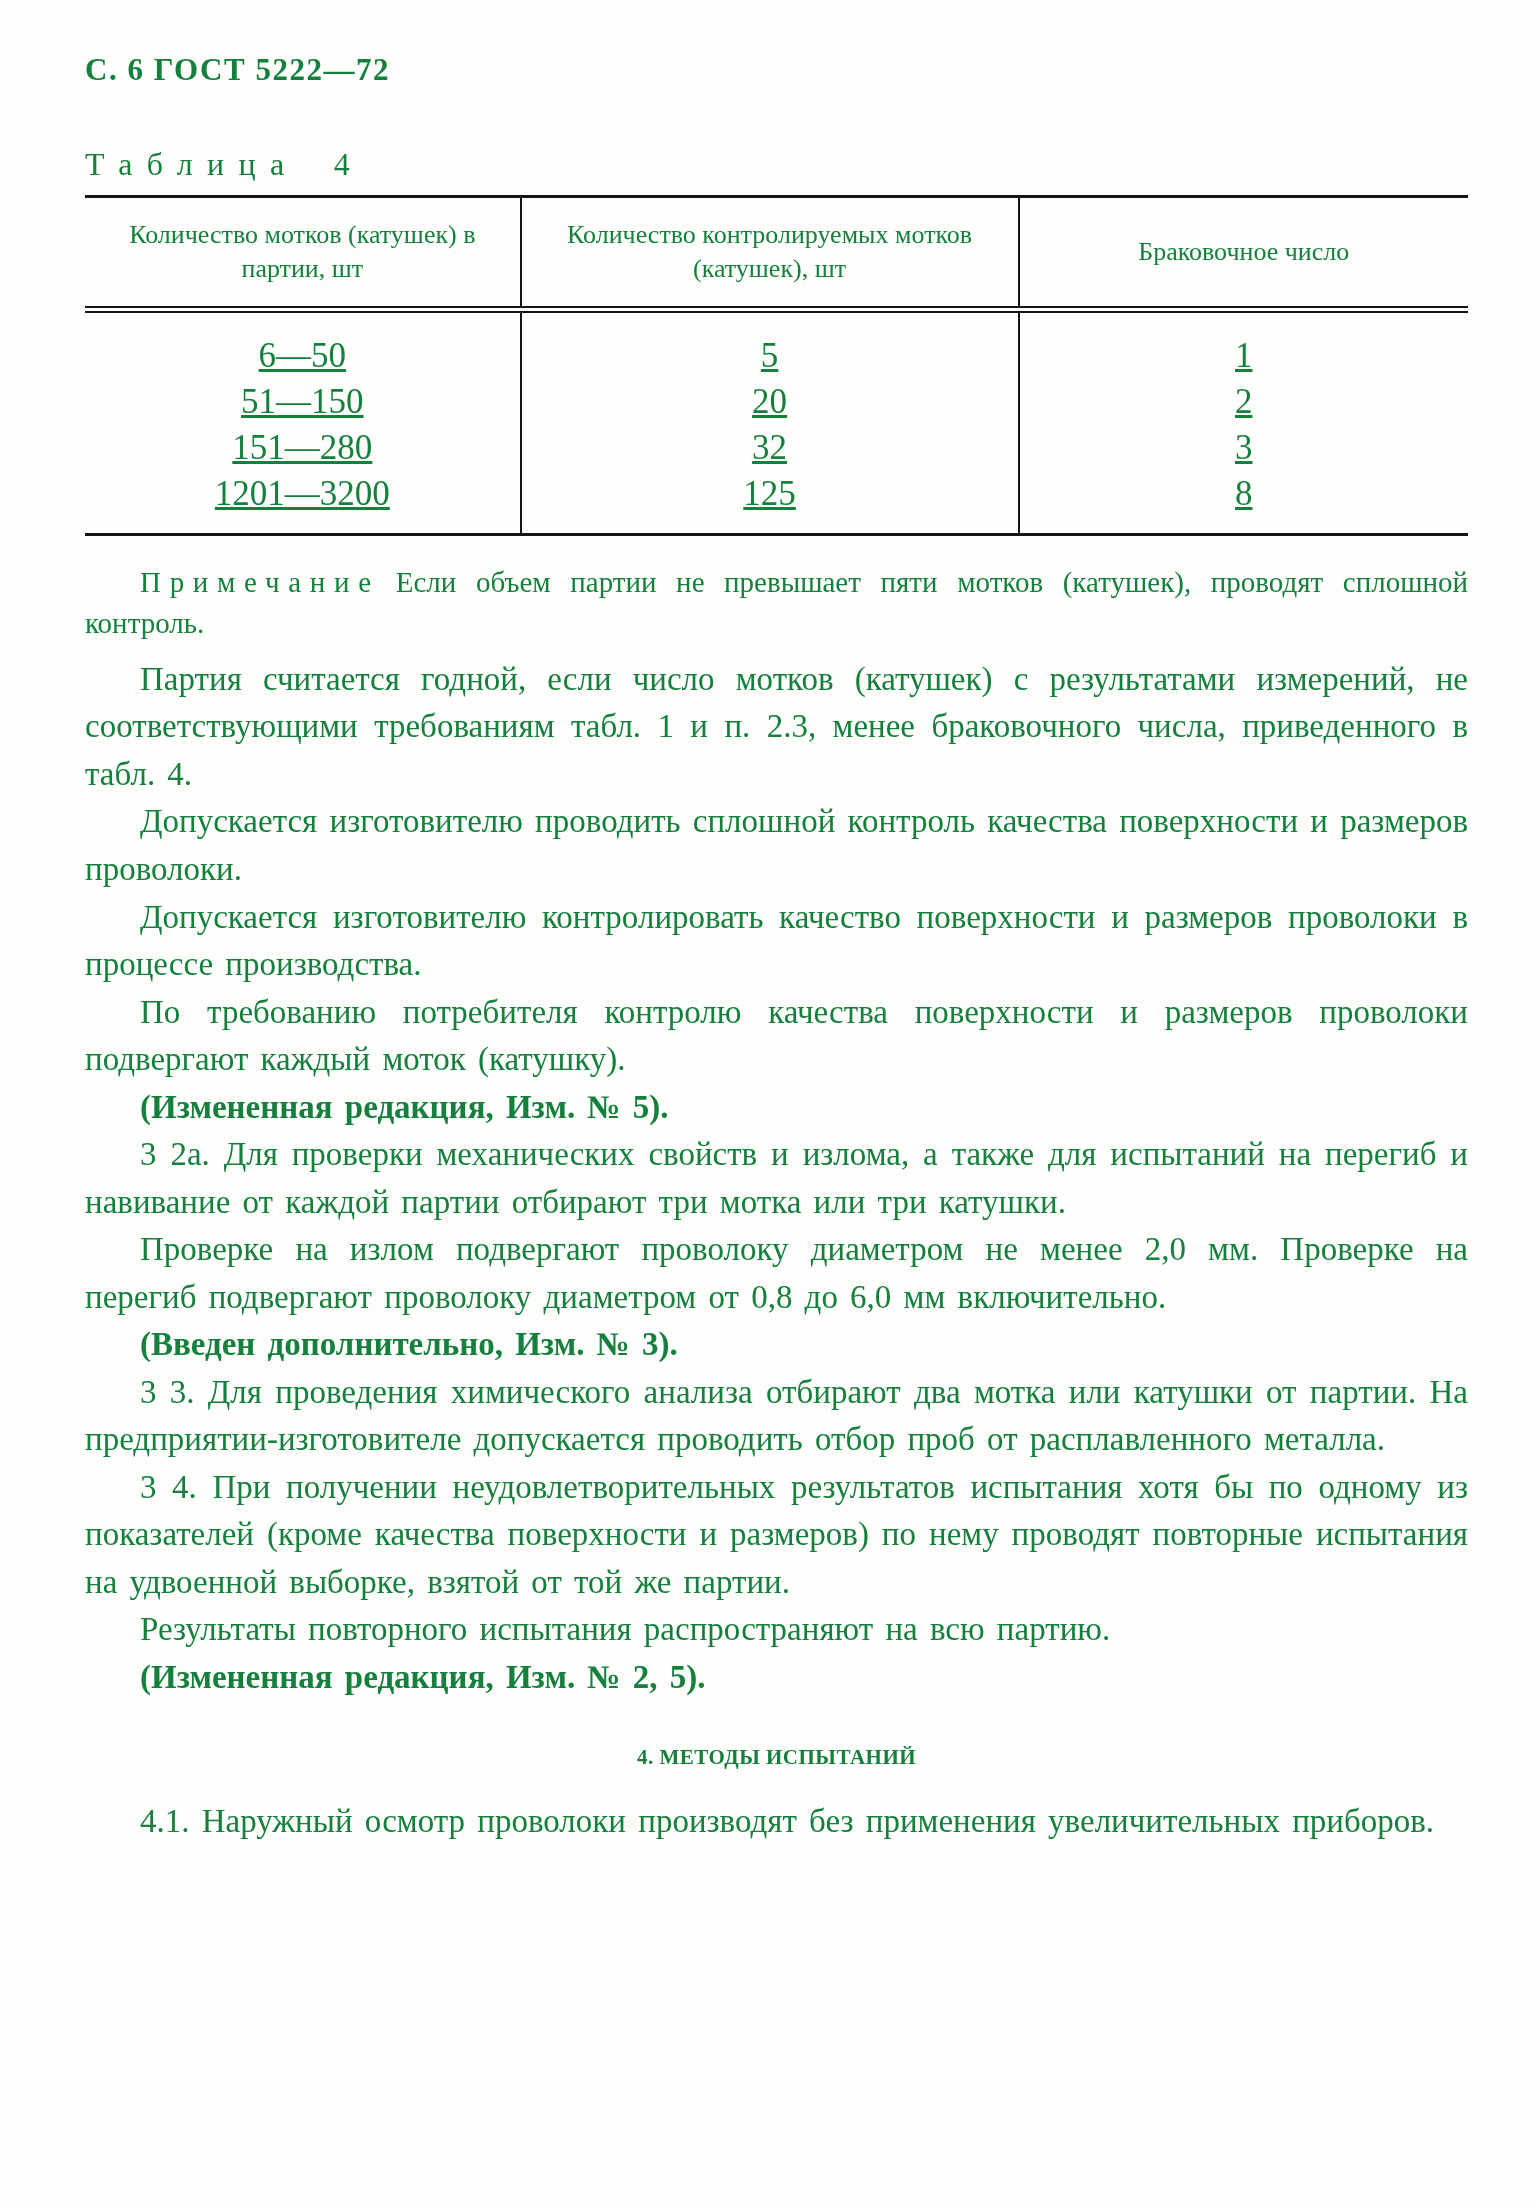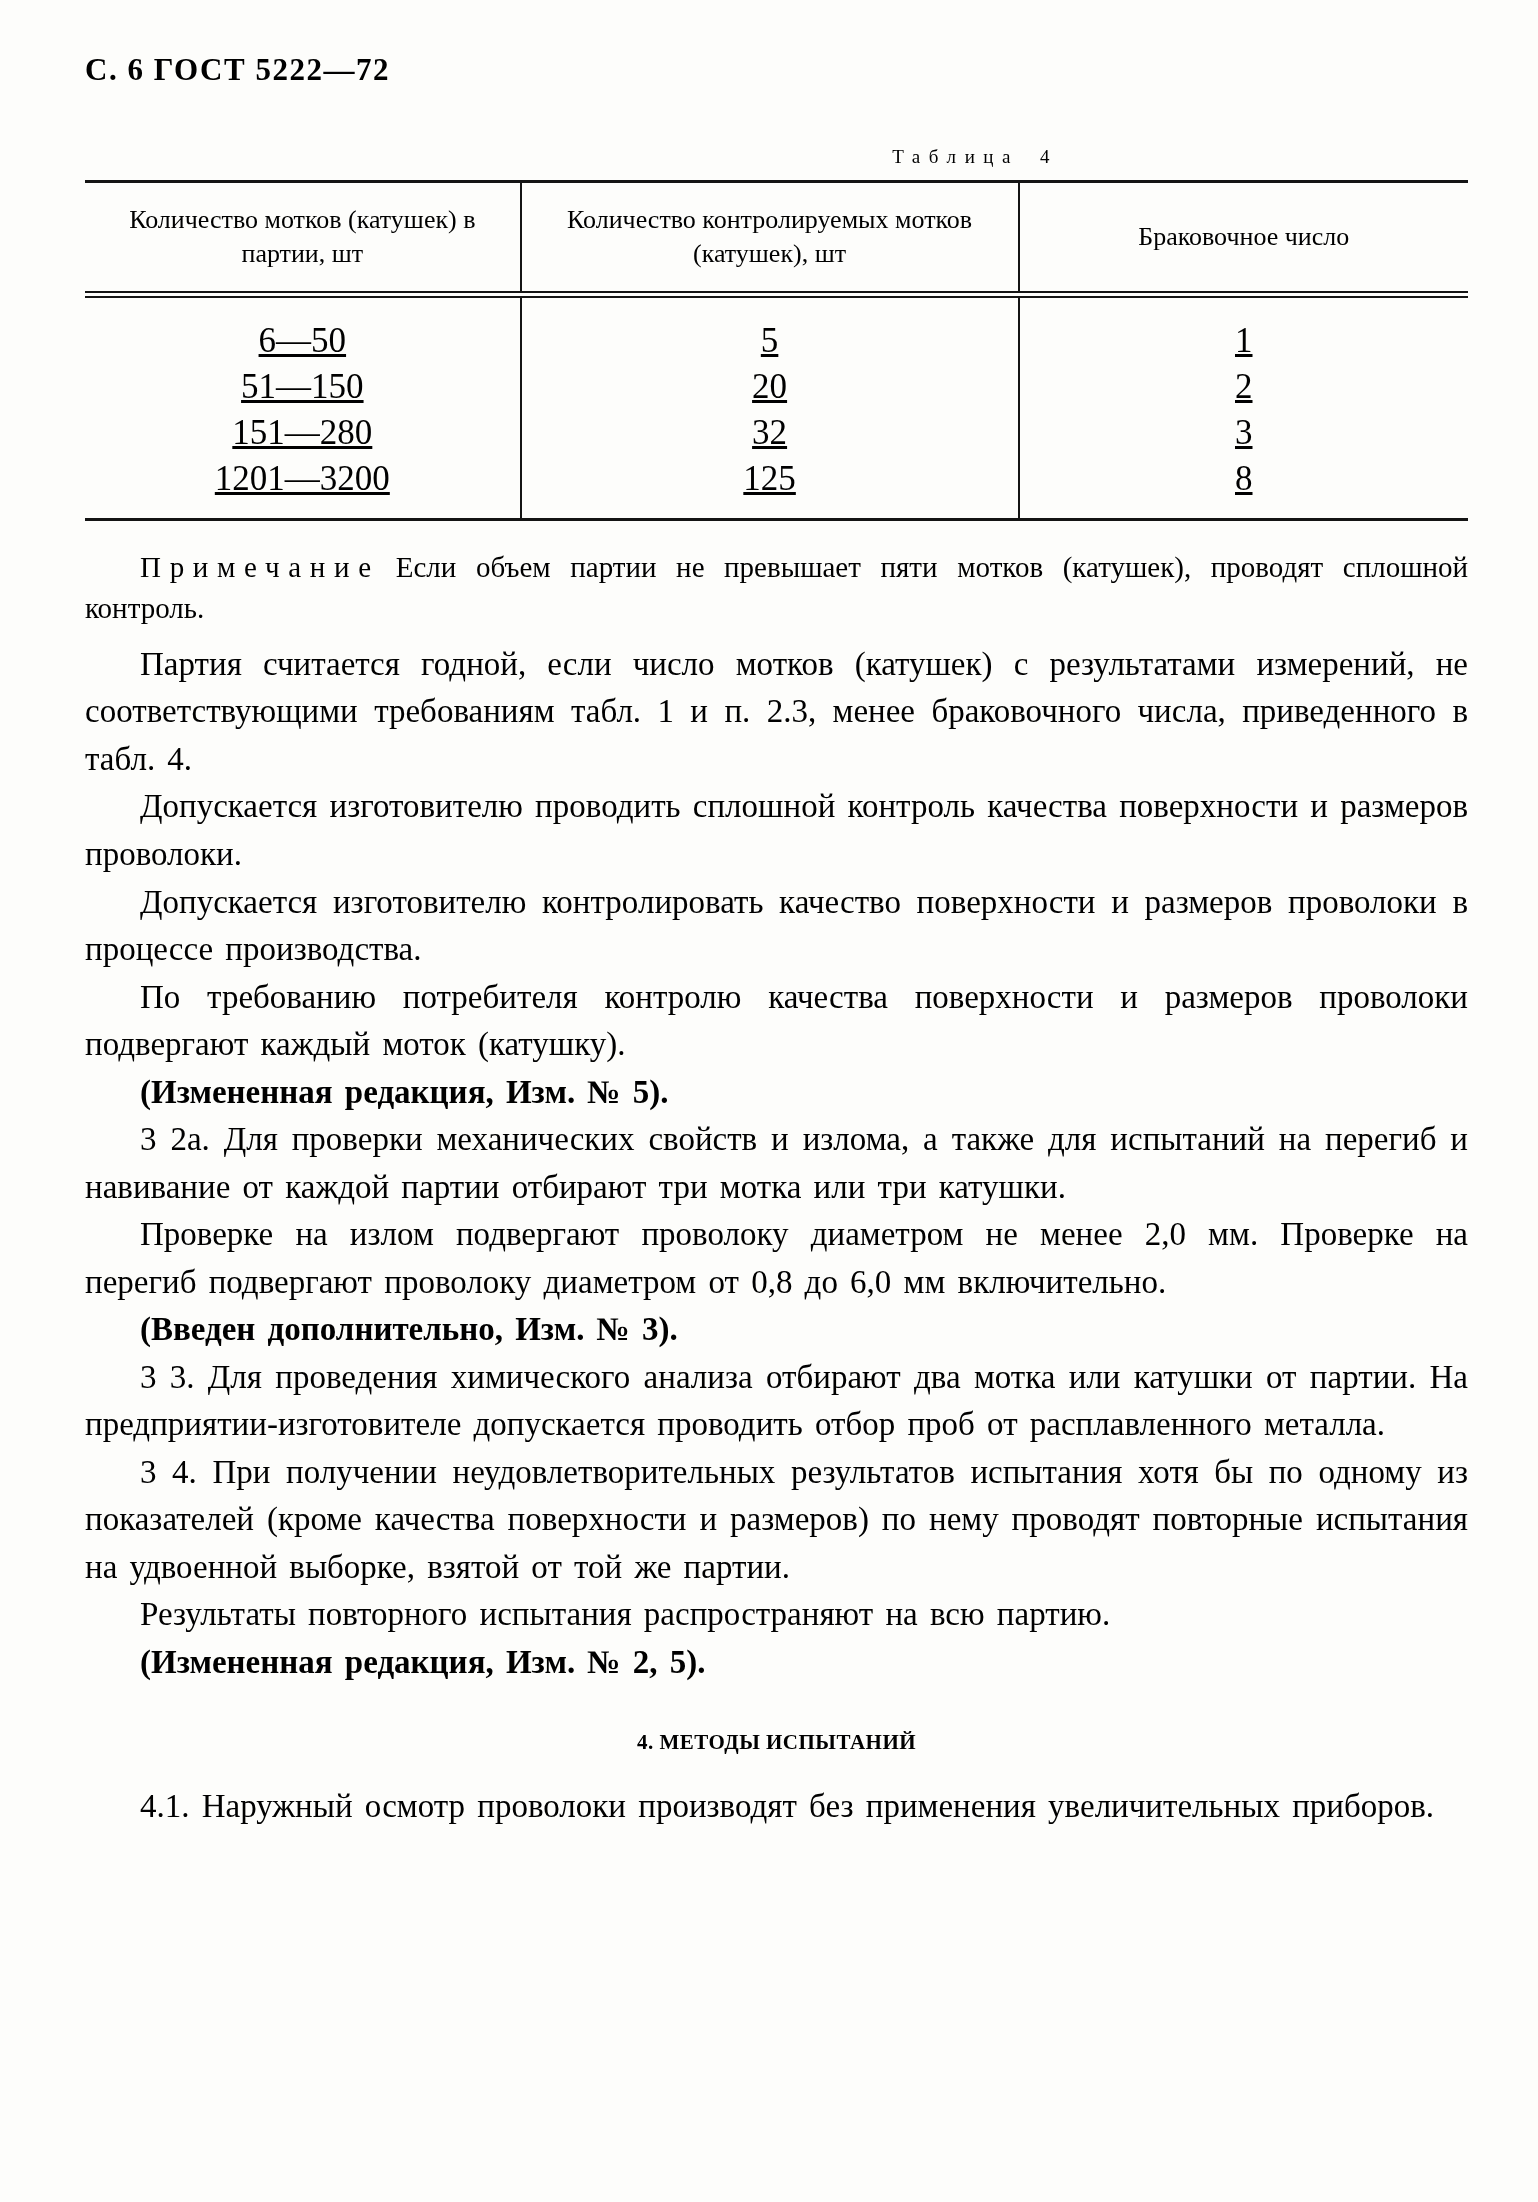--- a/index.html
+++ b/index.html
@@ -6,34 +6,34 @@
     margin: 0;
     padding: 0;
     background: #ffffff;
   }
   .page {
     position: relative;
     width: 1538px;
     height: 2202px;
     box-sizing: border-box;
     background: #fdfdfb;
-    color: #000000;
+    color: #15803d;
     font-family: "Liberation Serif", serif;
     padding: 52px 70px 0 85px;
     overflow: hidden;
   }
   .page-header {
     font-size: 31px;
     font-weight: bold;
     letter-spacing: 1.5px;
   }
   .table-caption {
     margin-top: 58px;
-    font-size: 19px;
-    text-align: right;
+    font-size: 32px;
+    text-align: left;
     padding-right: 410px;
     letter-spacing: 0.45em;
     word-spacing: 0.4em;
   }
   table.gost-table {
     width: 100%;
     table-layout: fixed;
     border-collapse: collapse;
     margin-top: 12px;
     border-top: 3px solid #141414;

